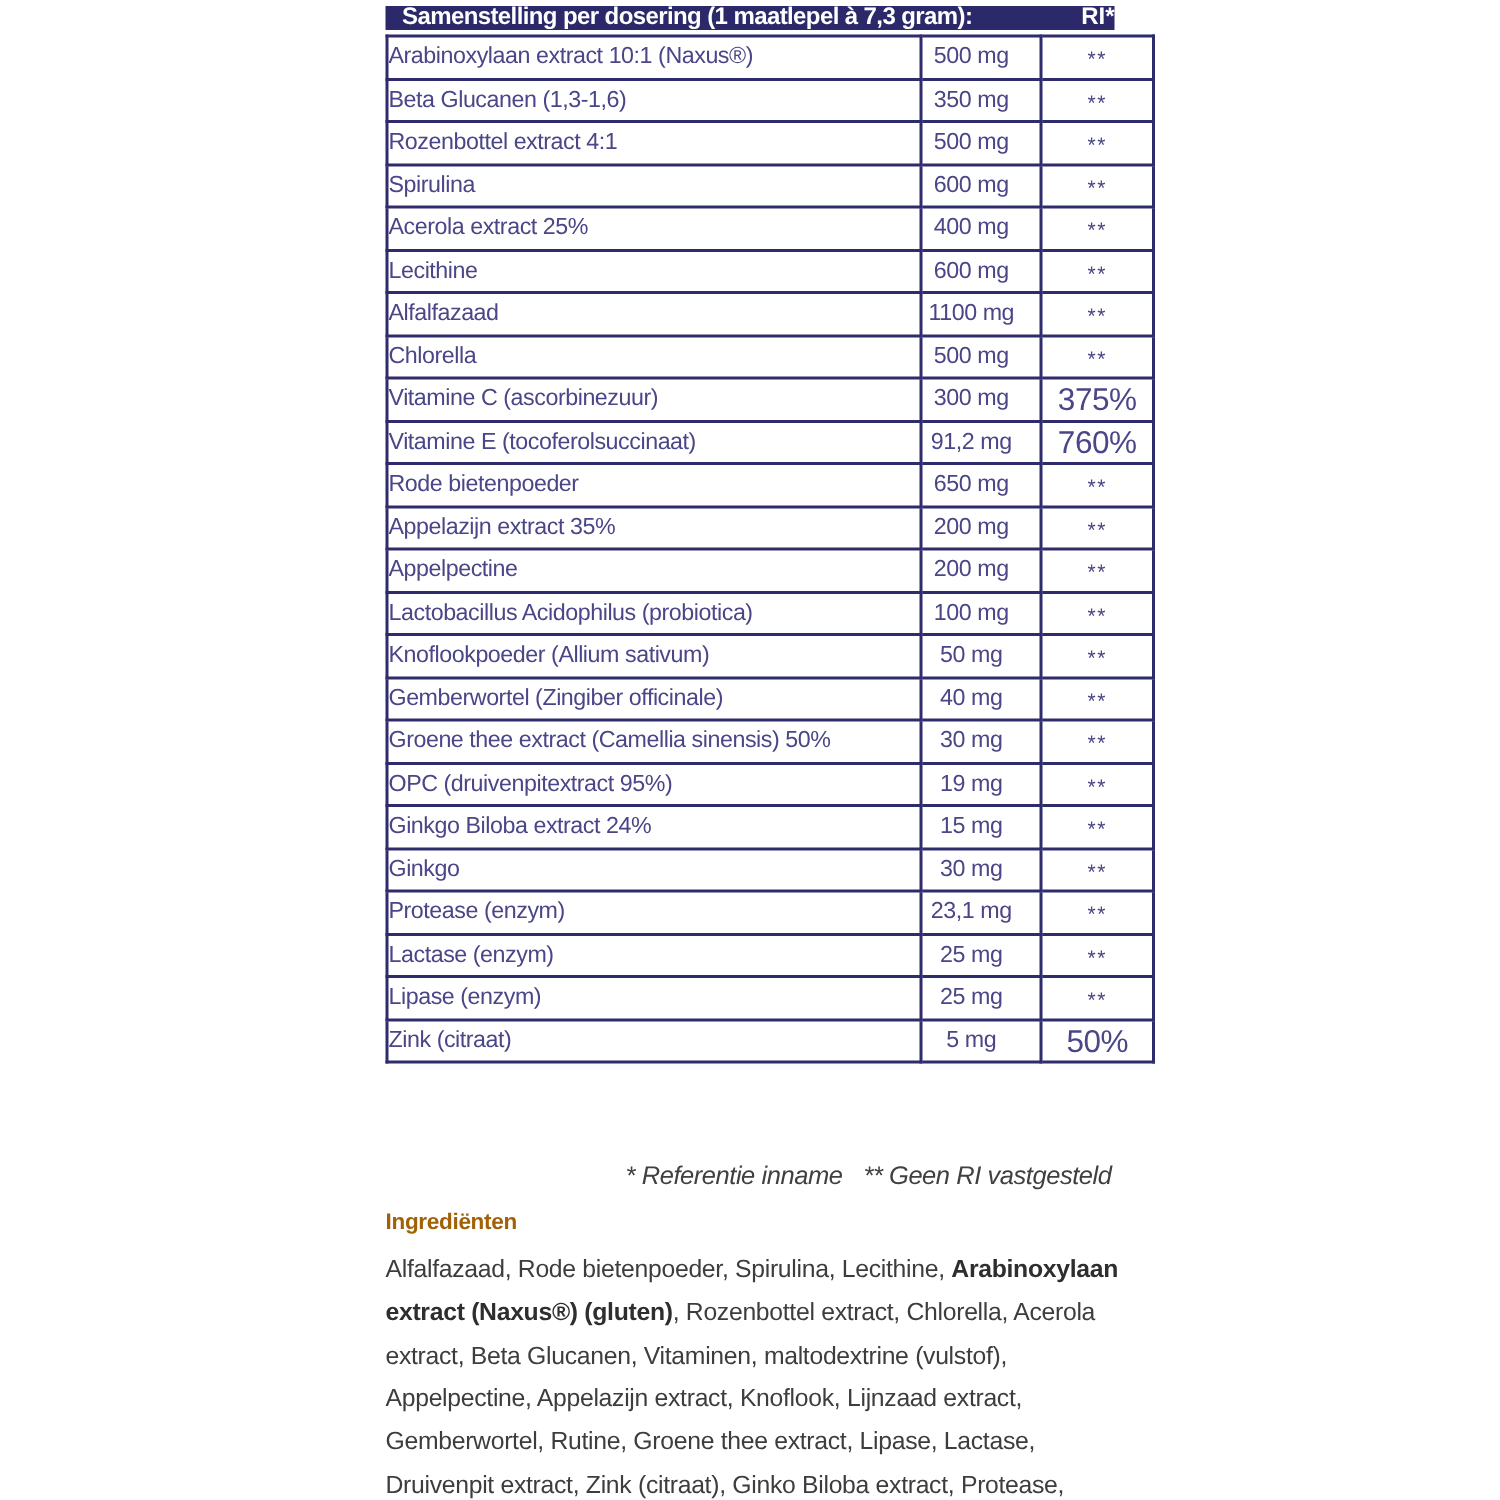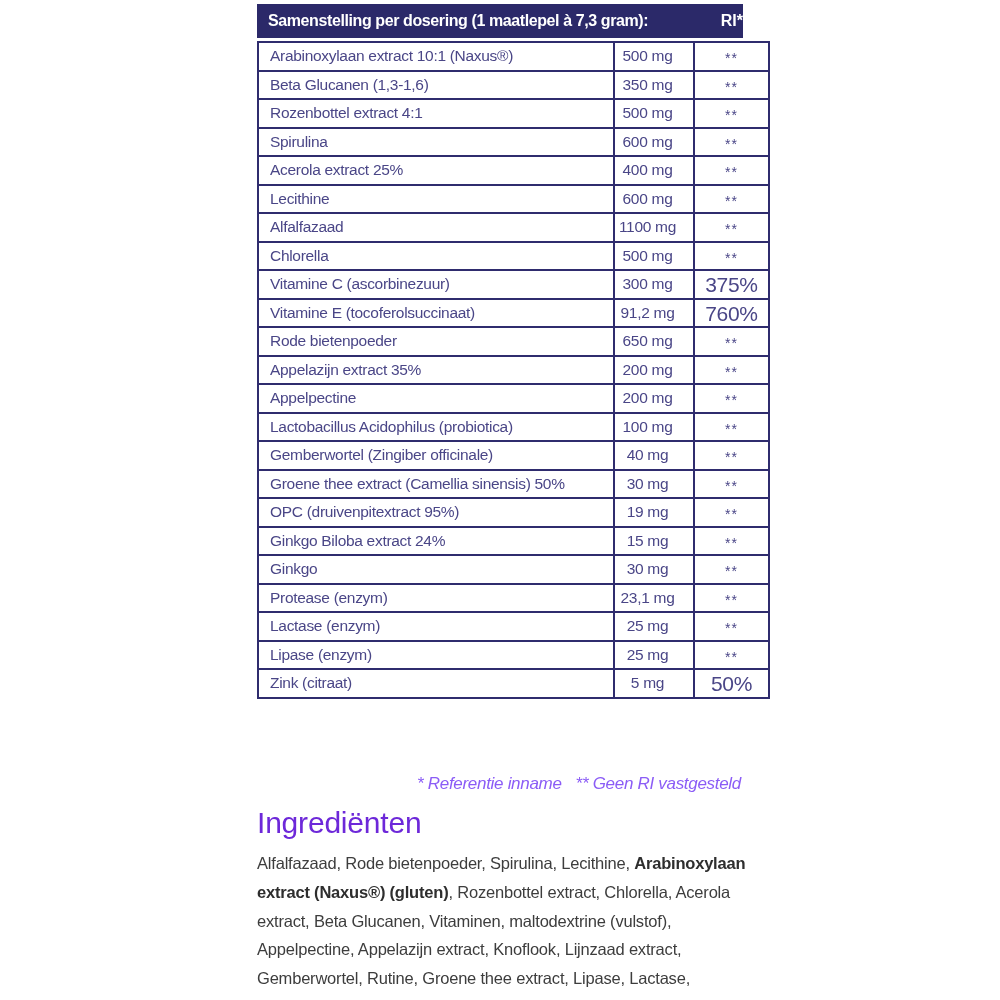--- a/index.html
+++ b/index.html
@@ -16,21 +16,21 @@
   
   .comp {
     position: absolute;
     left: 257px;
     top: 4px;
     width: 486px;
   }
   .comp-header {
     display: flex;
     align-items: center;
-    height: 34px;
+    height: 16px;
     background: #2b2969;
     color: #ffffff;
     font-weight: bold;
     font-size: 16px;
     letter-spacing: -0.4px;
   }
   .comp-header .title {
     flex: 1;
     padding-left: 11px;
     white-space: nowrap;
@@ -49,50 +49,50 @@
   table.comp-table td {
     border: 2px solid #2f2c6e;
     height: 28.5px;
     color: #4a4687;
     font-size: 15.5px;
     letter-spacing: -0.3px;
     white-space: nowrap;
     overflow: hidden;
     vertical-align: middle;
   }
-  td.c-name  { width: 356px; padding-left: 11px; }
+  td.c-name  { width: 356px; padding-left: 0; }
   td.c-amt   { width: 80px;  text-align: center; padding-right: 13px; }
   td.c-ri    { width: 75px;  text-align: center; letter-spacing: 0; }
   td.c-ri .ri-val        { display: inline-block; font-size: 14px; transform: translateY(2px); letter-spacing: 1px; }
   td.c-ri .ri-val.pct    { font-size: 21px; transform: translateY(1px); letter-spacing: -0.3px; }
 
   
   .footnote {
     position: absolute;
     top: 774px;
     right: 259px;
     font-style: italic;
     font-size: 17px;
-    color: #8b5cf6;
+    color: #404040;
     letter-spacing: -0.3px;
     white-space: nowrap;
   }
   .footnote .gap { display: inline-block; width: 14px; }
 
   
   .ingredients {
     position: absolute;
     left: 257px;
     top: 806px;
     width: 496px;
   }
   .ingredients h2 {
-    font-size: 30px;
-    font-weight: normal;
-    color: #6d28d9;
+    font-size: 15px;
+    font-weight: bold;
+    color: #a16207;
     letter-spacing: -0.2px;
     margin-bottom: 9px;
   }
   .ingredients p {
     font-size: 16.5px;
     line-height: 28.8px;
     color: #3d3d3d;
     letter-spacing: -0.2px;
   }
   .ingredients p b { color: #2e2e2e; }
@@ -173,20 +173,25 @@
       <td class="c-name">Appelpectine</td>
       <td class="c-amt">200 mg</td>
       <td class="c-ri"><span class="ri-val">**</span></td>
     </tr>
           <tr>
       <td class="c-name">Lactobacillus Acidophilus (probiotica)</td>
       <td class="c-amt">100 mg</td>
       <td class="c-ri"><span class="ri-val">**</span></td>
     </tr>
           <tr>
+      <td class="c-name">Knoflookpoeder (Allium sativum)</td>
+      <td class="c-amt">50 mg</td>
+      <td class="c-ri"><span class="ri-val">**</span></td>
+    </tr>
+          <tr>
       <td class="c-name">Gemberwortel (Zingiber officinale)</td>
       <td class="c-amt">40 mg</td>
       <td class="c-ri"><span class="ri-val">**</span></td>
     </tr>
           <tr>
       <td class="c-name">Groene thee extract (Camellia sinensis) 50%</td>
       <td class="c-amt">30 mg</td>
       <td class="c-ri"><span class="ri-val">**</span></td>
     </tr>
           <tr>

